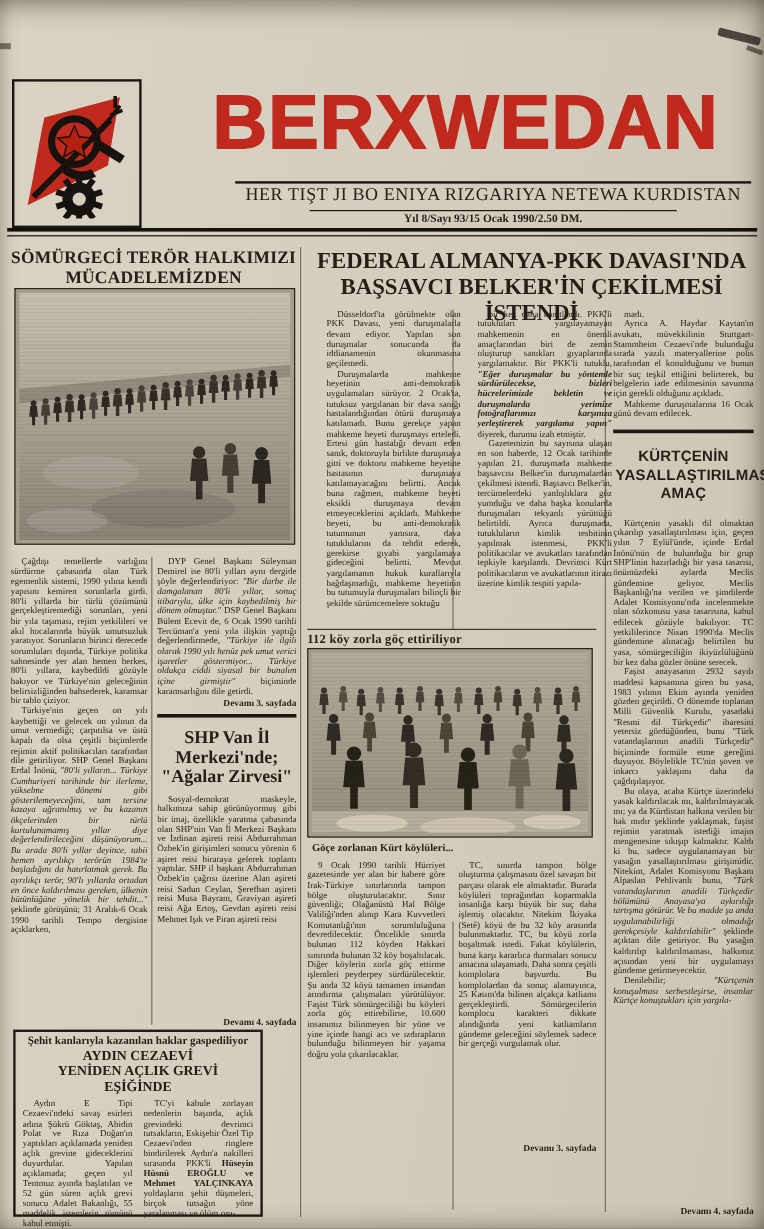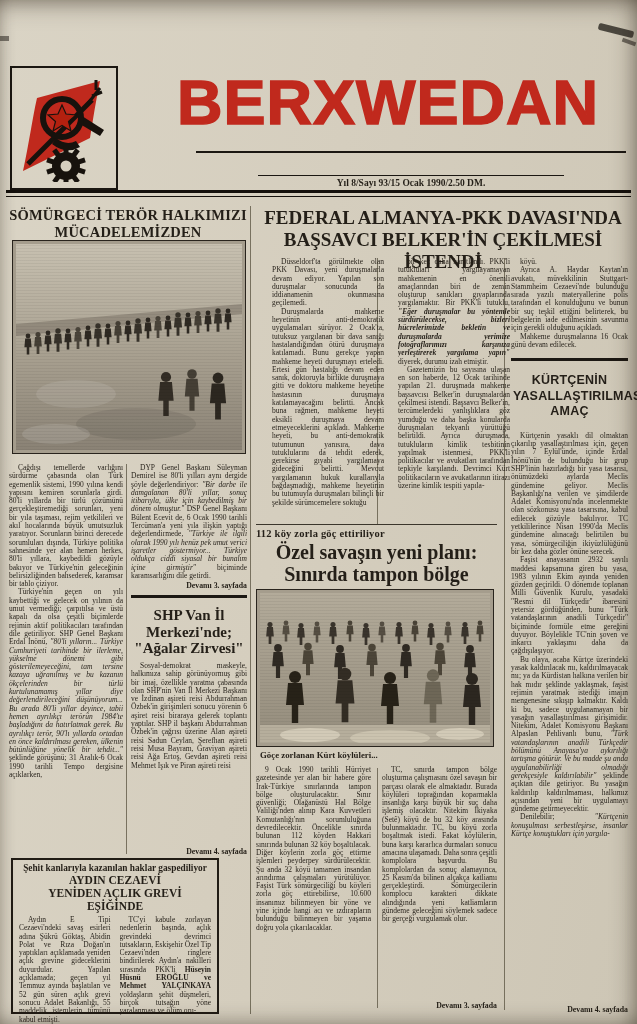--- a/index.html
+++ b/index.html
@@ -120,20 +120,21 @@
         <g transform="rotate(324)">
             <rect x="-2.5" y="-20" width="5" height="8"></rect>
           </g>
         <circle r="14"></circle>
         <circle r="5.5" fill="#d5cebe"></circle>
       </g>
     </svg>
   </div>
   <div class="abs title">BERXWEDAN</div>
   <div class="abs rule-top"></div>
+  <div class="abs subtitle">HER TIŞT JI BO ENIYA RIZGARIYA NETEWA KURDISTAN</div>
   <div class="abs rule-mid"></div>
   <div class="abs issue">Yıl 8/Sayı 93/15 Ocak 1990/2.50 DM.</div>
   <div class="abs mast-rule"></div>
 
   <div class="vrule" style="left:250px; top:206px; height:808px;"></div>
   <div class="vrule" style="left:126px; top:464px; height:390px;"></div>
   <div class="vrule" style="left:377px; top:258px; height:266px;"></div>
   <div class="vrule" style="left:504px; top:258px; height:752px;"></div>
   <div class="vrule" style="left:377px; top:768px; height:240px;"></div>
 
@@ -228,41 +229,37 @@
   </div>
   <div class="abs bodytext fed-col" style="left:258px;">
     <p><span>Düsseldorf'ta görülmekte olan PKK Davası, yeni duruşmalarla devam ediyor. Yapılan son duruşmalar sonucunda da iddianamenin okunmasına geçilemedi.</span></p>
     <p><span>Duruşmalarda mahkeme heyetinin anti-demokratik uygulamaları sürüyor. 2 Ocak'ta, tutuksuz yargılanan bir dava sanığı hastalandığından ötürü duruşmaya katılamadı. Bunu gerekçe yapan mahkeme heyeti duruşmayı erteledi. Ertesi gün hastalığı devam eden sanık, doktoruyla birlikte duruşmaya gitti ve doktoru mahkeme heyetine hastasının duruşmaya katılamayacağını belirtti. Ancak buna rağmen, mahkeme heyeti eksikli duruşmaya devam etmeyeceklerini açıkladı. Mahkeme heyeti, bu anti-demokratik tutumunun yanısıra, dava tutuklularını da tehdit ederek, gerekirse gıyabi yargılamaya gideceğini belirtti. Mevcut yargılamanın hukuk kurallarıyla bağdaşmadığı, mahkeme heyetinin bu tutumuyla duruşmaları bilinçli bir şekilde sürümcemelere soktuğu</span></p>
   </div>
   <div class="abs bodytext fed-col" style="left:384px;">
     <p><span>bir kez daha kanıtlandı. PKK'li tutukluları yargılayamayan mahkemenin en önemli amaçlarından biri de zemin oluşturup sanıkları gıyaplarında yargılamaktır. Bir PKK'li tutuklu, </span><span class="qb">"Eğer duruşmalar bu yöntemle sürdürülecekse, bizleri hücrelerimizde bekletin ve duruşmalarda yerimize fotoğraflarımızı karşınıza yerleştirerek yargılama yapın"</span><span> diyerek, durumu izah etmiştir.</span></p>
     <p><span>Gazetemizin bu sayısına ulaşan en son haberde, 12 Ocak tarihinde yapılan 21. duruşmada mahkeme başsavcısı Belker'in duruşmalardan çekilmesi istendi. Başsavcı Belker'in, tercümelerdeki yanlışlıklara göz yumduğu ve daha başka konularda duruşmaları tekyanlı yürüttüğü belirtildi. Ayrıca duruşmada, tutukluların kimlik tesbitinin yapılmak istenmesi, PKK'li politikacılar ve avukatları tarafından tepkiyle karşılandı. Devrimci Kürt politikacıların ve avukatlarının itirazı üzerine kimlik tespiti yapıla-</span></p>
   </div>
   <div class="abs bodytext fed-c3">
-    <p><span>köyü.</span></p>
+    <p><span>madı.</span></p>
     <p><span>Ayrıca A. Haydar Kaytan'ın avukatı, müvekkilinin Stuttgart-Stammheim Cezaevi'nde bulunduğu sırada yazılı materyallerine polis tarafından el konulduğunu ve bunun bir suç teşkil ettiğini belirterek, bu belgelerin iade edilmesinin savunma için gerekli olduğunu açıkladı.</span></p>
     <p><span>Mahkeme duruşmalarına 16 Ocak günü devam edilecek.</span></p>
     <div class="bar" style="margin:9px 0 0;"></div>
     <div class="kurtce-h">KÜRTÇENİN YASALLAŞTIRILMASINDAKİ AMAÇ</div>
     <div class="grow">
       <p><span>Kürtçenin yasaklı dil olmaktan çıkarılıp yasallaştırılması için, geçen yılın 7 Eylül'ünde, içinde Erdal İnönü'nün de bulunduğu bir grup SHP'linin hazırladığı bir yasa tasarısı, önümüzdeki aylarda Meclis gündemine geliyor. Meclis Başkanlığı'na verilen ve şimdilerde Adalet Komisyonu'nda incelenmekte olan sözkonusu yasa tasarısına, kabul edilecek gözüyle bakılıyor. TC yetkililerince Nisan 1990'da Meclis gündemine alınacağı belirtilen bu yasa, sömürgeciliğin ikiyüzlülüğünü bir kez daha gözler önüne serecek.</span></p>
       <p><span>Faşist anayasanın 2932 sayılı maddesi kapsamına giren bu yasa, 1983 yılının Ekim ayında yeniden gözden geçirildi. O dönemde toplanan Milli Güvenlik Kurulu, yasadaki "Resmi dil Türkçedir" ibaresini yetersiz gördüğünden, bunu "Türk vatandaşlarının anadili Türkçedir" biçiminde formüle etme gereğini duyuyor. Böylelikle TC'nin şoven ve inkarcı yaklaşımı daha da çağdışılaşıyor.</span></p>
       <p><span>Bu olaya, acaba Kürtçe üzerindeki yasak kaldırılacak mı, kaldırılmayacak mı; ya da Kürdistan halkına verilen bir hak mıdır şeklinde yaklaşmak, faşist rejimin yaratmak istediği imajın mengenesine sıkışıp kalmaktır. Kaldı ki bu, sadece uygulanamayan bir yasağın yasallaştırılması girişimidir. Nitekim, Adalet Komisyonu Başkanı Alpaslan Pehlivanlı bunu, </span><span class="q">"Türk vatandaşlarının anadili Türkçedir bölümünü Anayasa'ya aykırılığı tartışma götürür. Ve bu madde şu anda uygulanabilirliği olmadığı gerekçesiyle kaldırılabilir"</span><span> şeklinde açıktan dile getiriyor. Bu yasağın kaldırılıp kaldırılmaması, halkımız açısından yeni bir uygulamayı gündeme getirmeyecektir.</span></p>
       <p><span>Denilebilir; </span><span class="q">"Kürtçenin konuşulması serbestleşirse, insanlar Kürtçe konuştukları için yargıla-</span></p>
     </div>
     <div class="cont">Devamı 4. sayfada</div>
   </div>
 
   <div class="abs tampon">
     <div class="hairline"></div>
     <div class="kicker">112 köy zorla göç ettiriliyor</div>
-    <div class="tampon-h">
-      <span>Özel savaşın yeni planı:</span><br>
-      <span>Sınırda tampon bölge</span>
-    </div>
     <div class="photo-frame" style="width:238px; height:158px;">
       <svg width="230" height="150" viewBox="0 0 230 150">
         <defs>
           <linearGradient id="bg2" x1="0" y1="0" x2="0" y2="1">
             <stop offset="0" stop-color="#b3ab9a"></stop>
               <stop offset="1" stop-color="#948c7c"></stop>
           </linearGradient>
           <g id="fig2">
             <circle cx="0" cy="-10" r="3"></circle>
             <path d="M-3.5,-7 L3.5,-7 L4.5,4 L1.6,4 L1.6,13 L-1.6,13 L-1.6,4 L-4.5,4 Z"></path>

